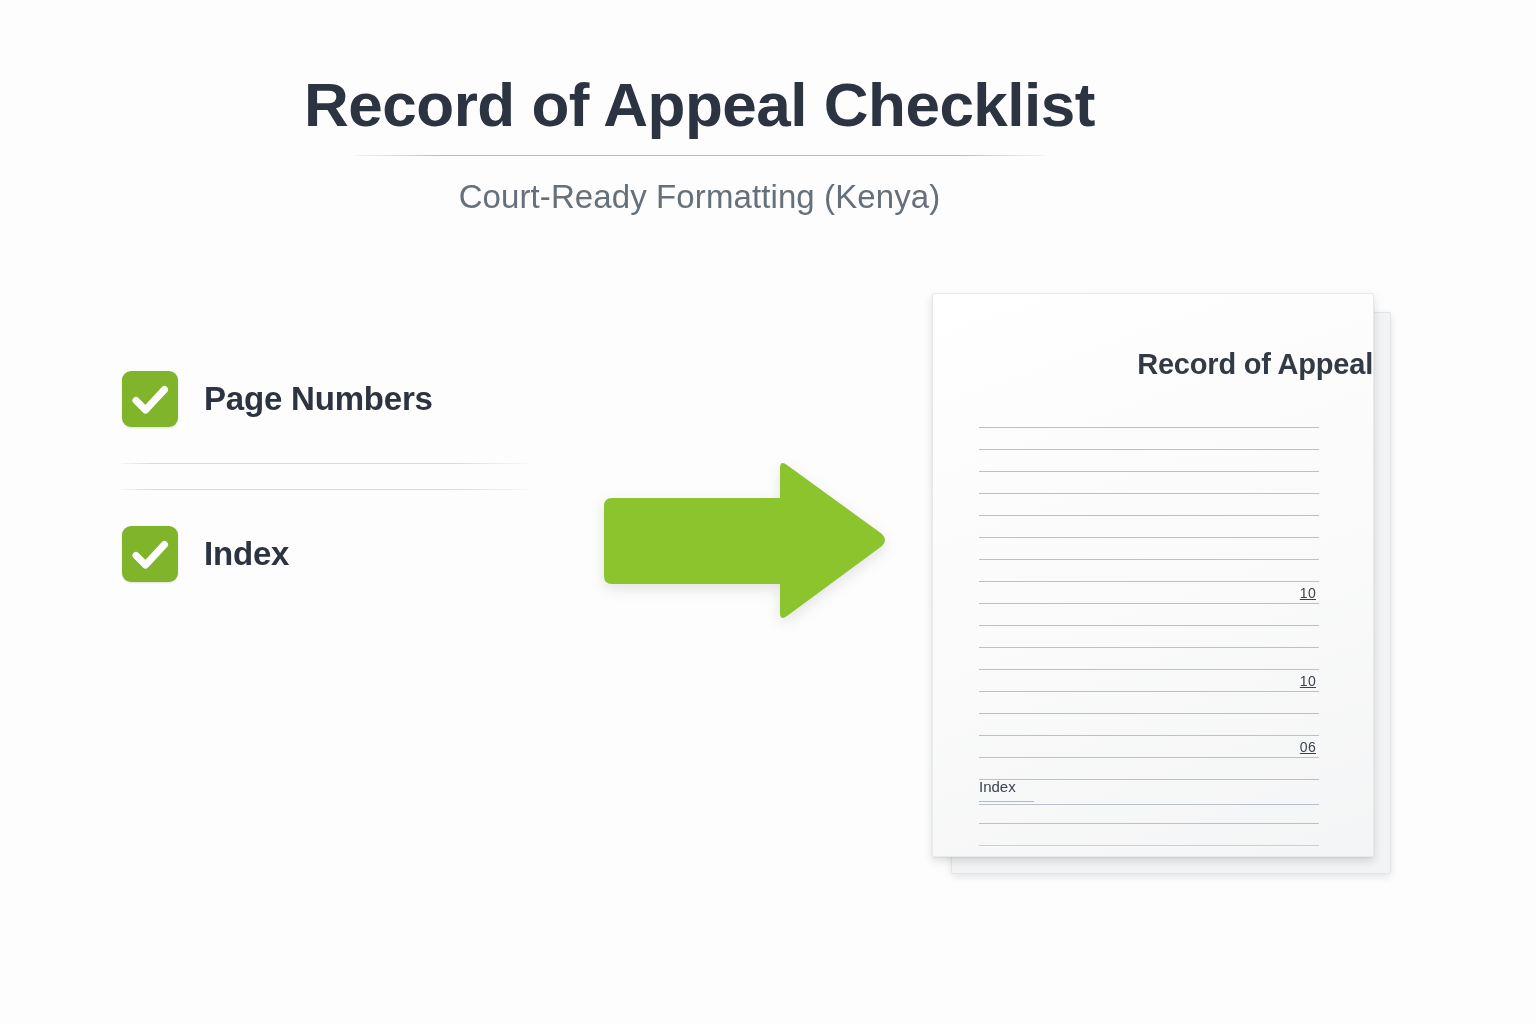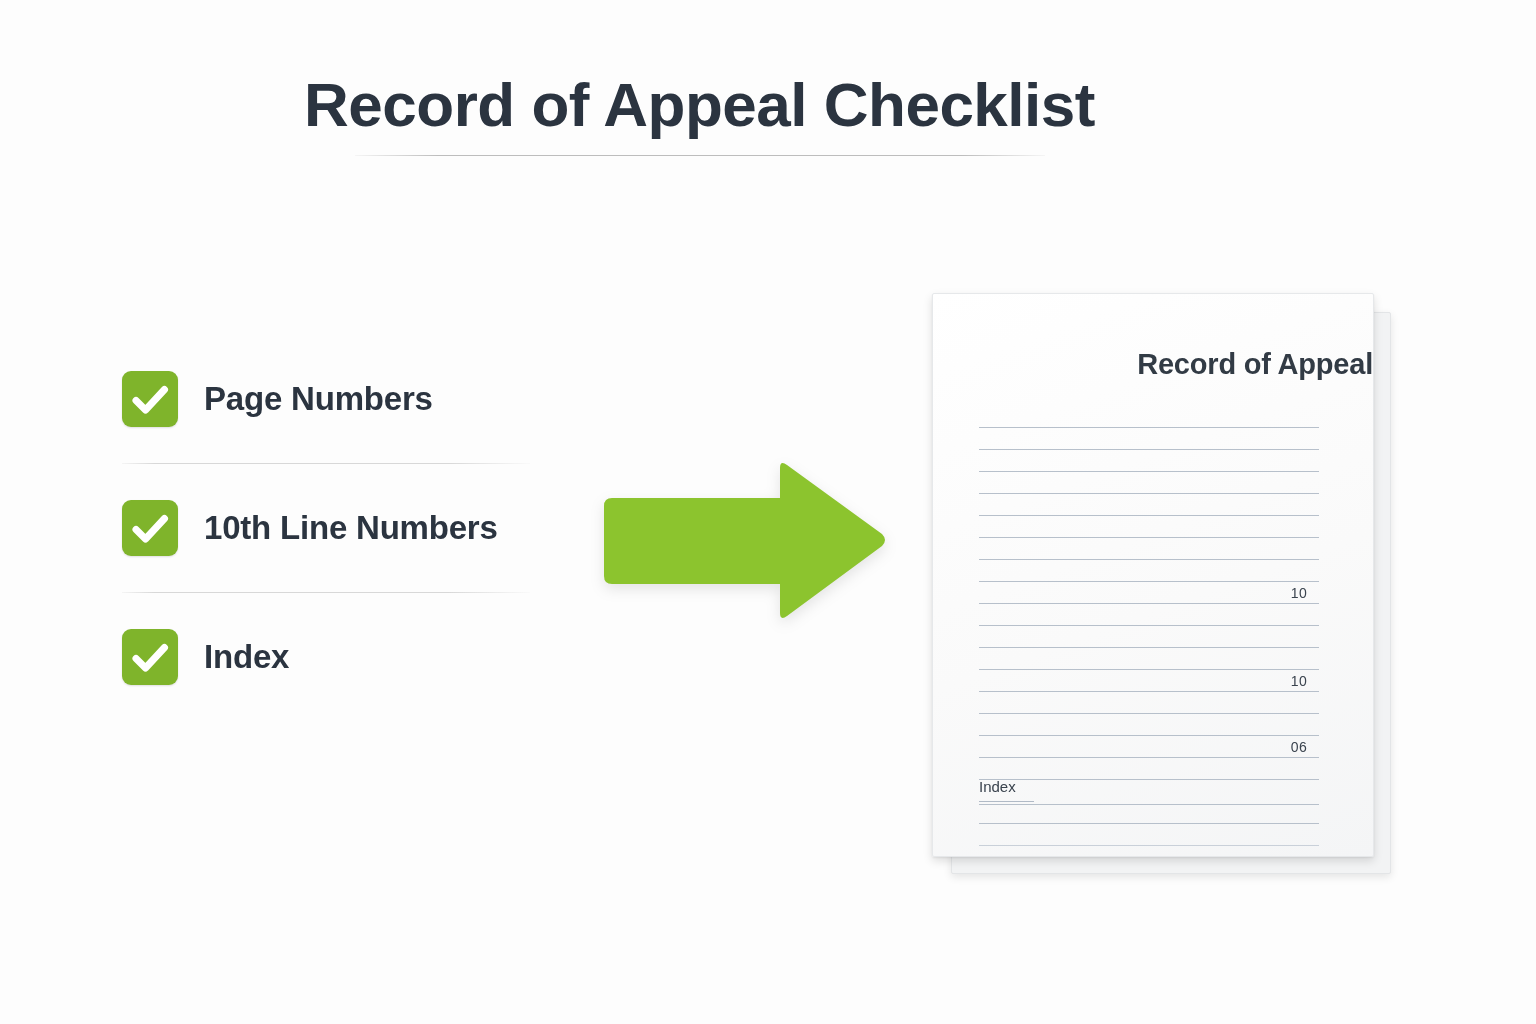--- a/index.html
+++ b/index.html
@@ -168,25 +168,26 @@
   }
   .doc-line.short {
     width: 55px;
     background: #b0bac6;
   }
   .doc-line.faint {
     background: #c9d0d9;
   }
   .line-num {
     position: absolute;
-    right: 12px;
+    right: 3px;
     bottom: 3px;
     font-size: 14px;
     color: #3a434e;
     letter-spacing: 0.3px;
+    text-decoration: underline;
   }
   .doc-index {
     position: absolute;
     left: 46px;
     top: 484px;
     width: 340px;
   }
   .doc-index-label {
     font-size: 15px;
     color: #3a434e;
@@ -197,43 +198,36 @@
     width: 340px;
     background: #b7c0cb;
   }
 </style>
 </head>
 <body>
 
 <div class="header">
   <h1 class="page-title">Record of Appeal Checklist</h1>
   <div class="title-rule"></div>
+  <p class="page-subtitle">Court-Ready Formatting (Kenya)</p>
 </div>
 
 <div class="checklist">
 
   <div class="check-row">
     <span class="checkbox">
       <svg width="56" height="56" viewBox="0 0 56 56" aria-hidden="true">
         <path d="M14 29.5 L23.5 39 L42.5 18.5" fill="none" stroke="#ffffff" stroke-width="7" stroke-linecap="round" stroke-linejoin="round"></path>
       </svg>
     </span>
     <span class="check-label">Page Numbers</span>
   </div>
 
   <div class="check-sep"></div>
 
-  <div class="check-row">
-    <span class="checkbox">
-      <svg width="56" height="56" viewBox="0 0 56 56" aria-hidden="true">
-        <path d="M14 29.5 L23.5 39 L42.5 18.5" fill="none" stroke="#ffffff" stroke-width="7" stroke-linecap="round" stroke-linejoin="round"></path>
-      </svg>
-    </span>
-    <span class="check-label">10th Line Numbers</span>
-  </div>
 
   <div class="check-sep"></div>
 
   <div class="check-row">
     <span class="checkbox">
       <svg width="56" height="56" viewBox="0 0 56 56" aria-hidden="true">
         <path d="M14 29.5 L23.5 39 L42.5 18.5" fill="none" stroke="#ffffff" stroke-width="7" stroke-linecap="round" stroke-linejoin="round"></path>
       </svg>
     </span>
     <span class="check-label">Index</span>

